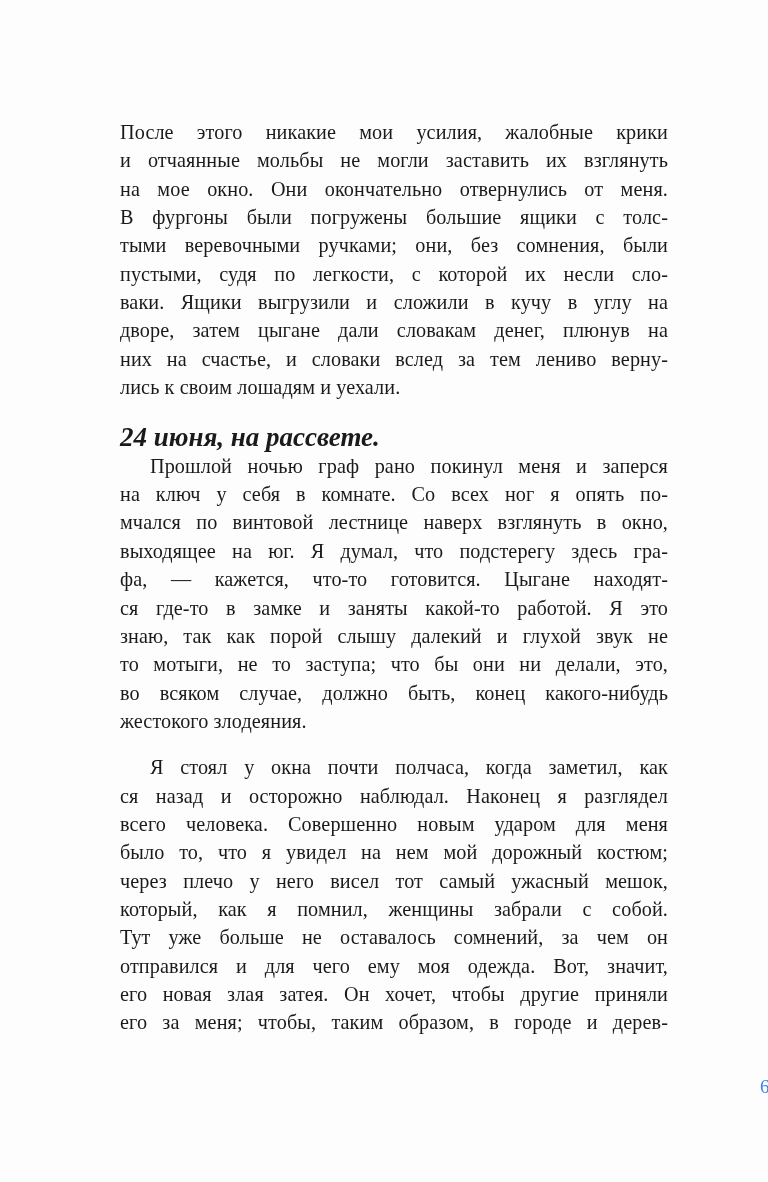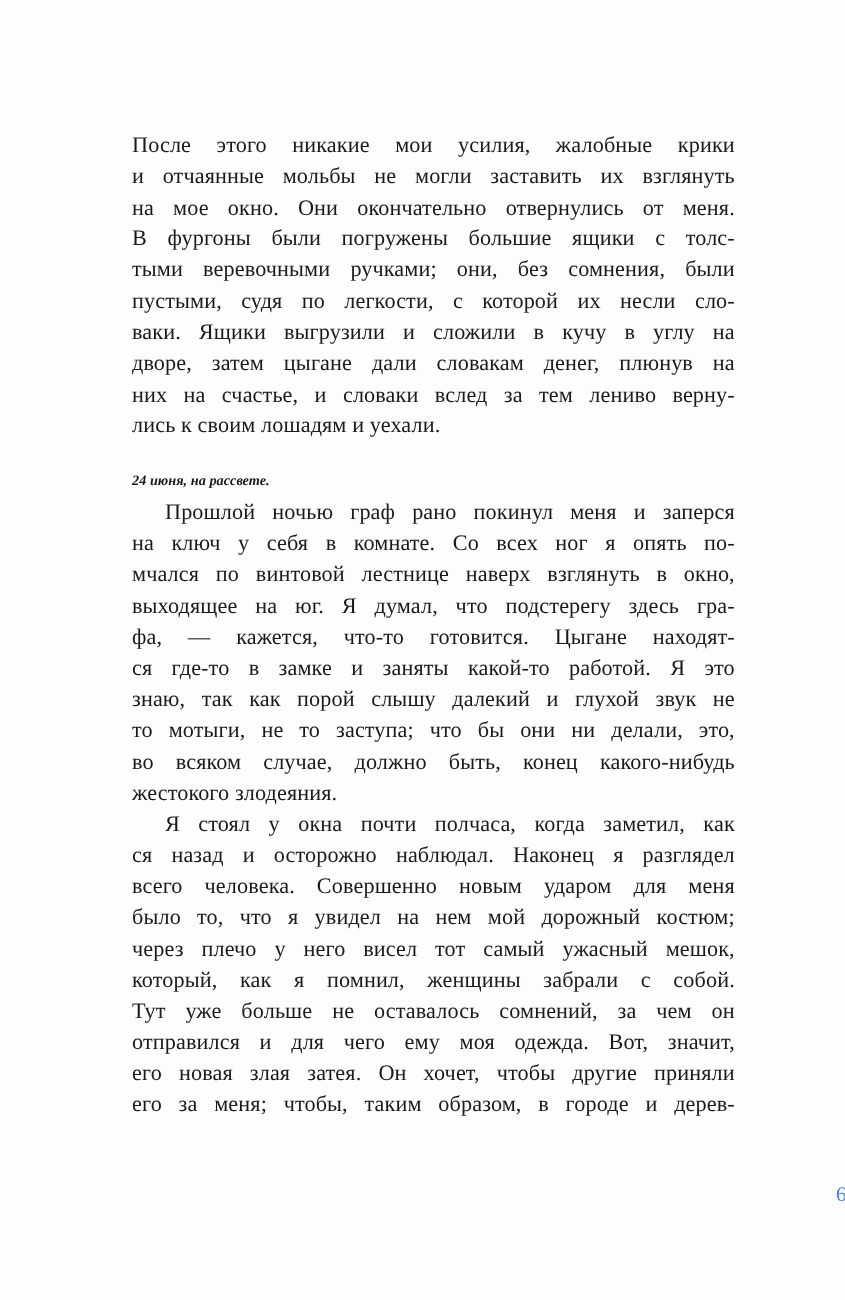--- a/index.html
+++ b/index.html
@@ -28,39 +28,39 @@
     top: 118px;
     width: 548px;
   }
   .para {
     margin: 0;
     font-size: 20.2px;
     line-height: 28.35px;
     text-align: justify;
   }
   .para + .para {
-    margin-top: 0;
+    margin-top: 18px;
   }
   
   .line {
     display: block;
     text-align: justify;
     text-align-last: justify;
     white-space: pre;
     letter-spacing: 0.1px;
   }
   .line.last {
     text-align-last: left;
   }
   .line.indent {
     text-indent: 30px;
   }
   .date-heading {
     margin: 0;
-    font-size: 13px;
+    font-size: 27px;
     line-height: 28.35px;
     font-weight: bold;
     font-style: italic;
     text-align: left;
     padding-top: 22px;
   }
   .page-number {
     position: absolute;
     left: 0;
     right: 0;

